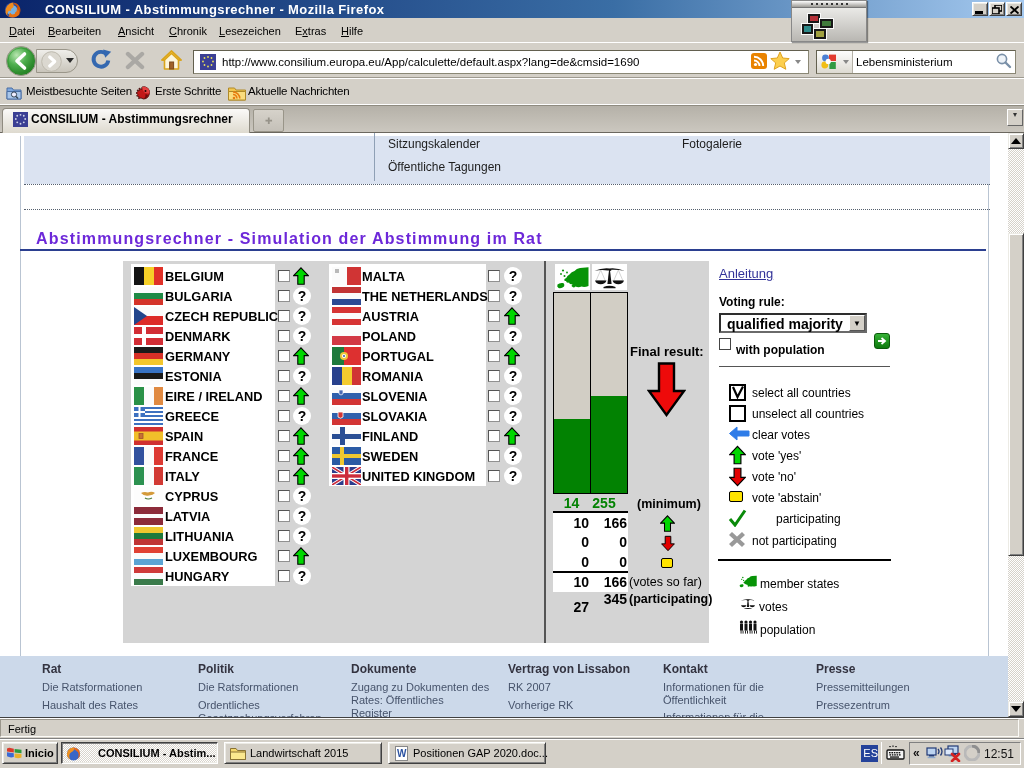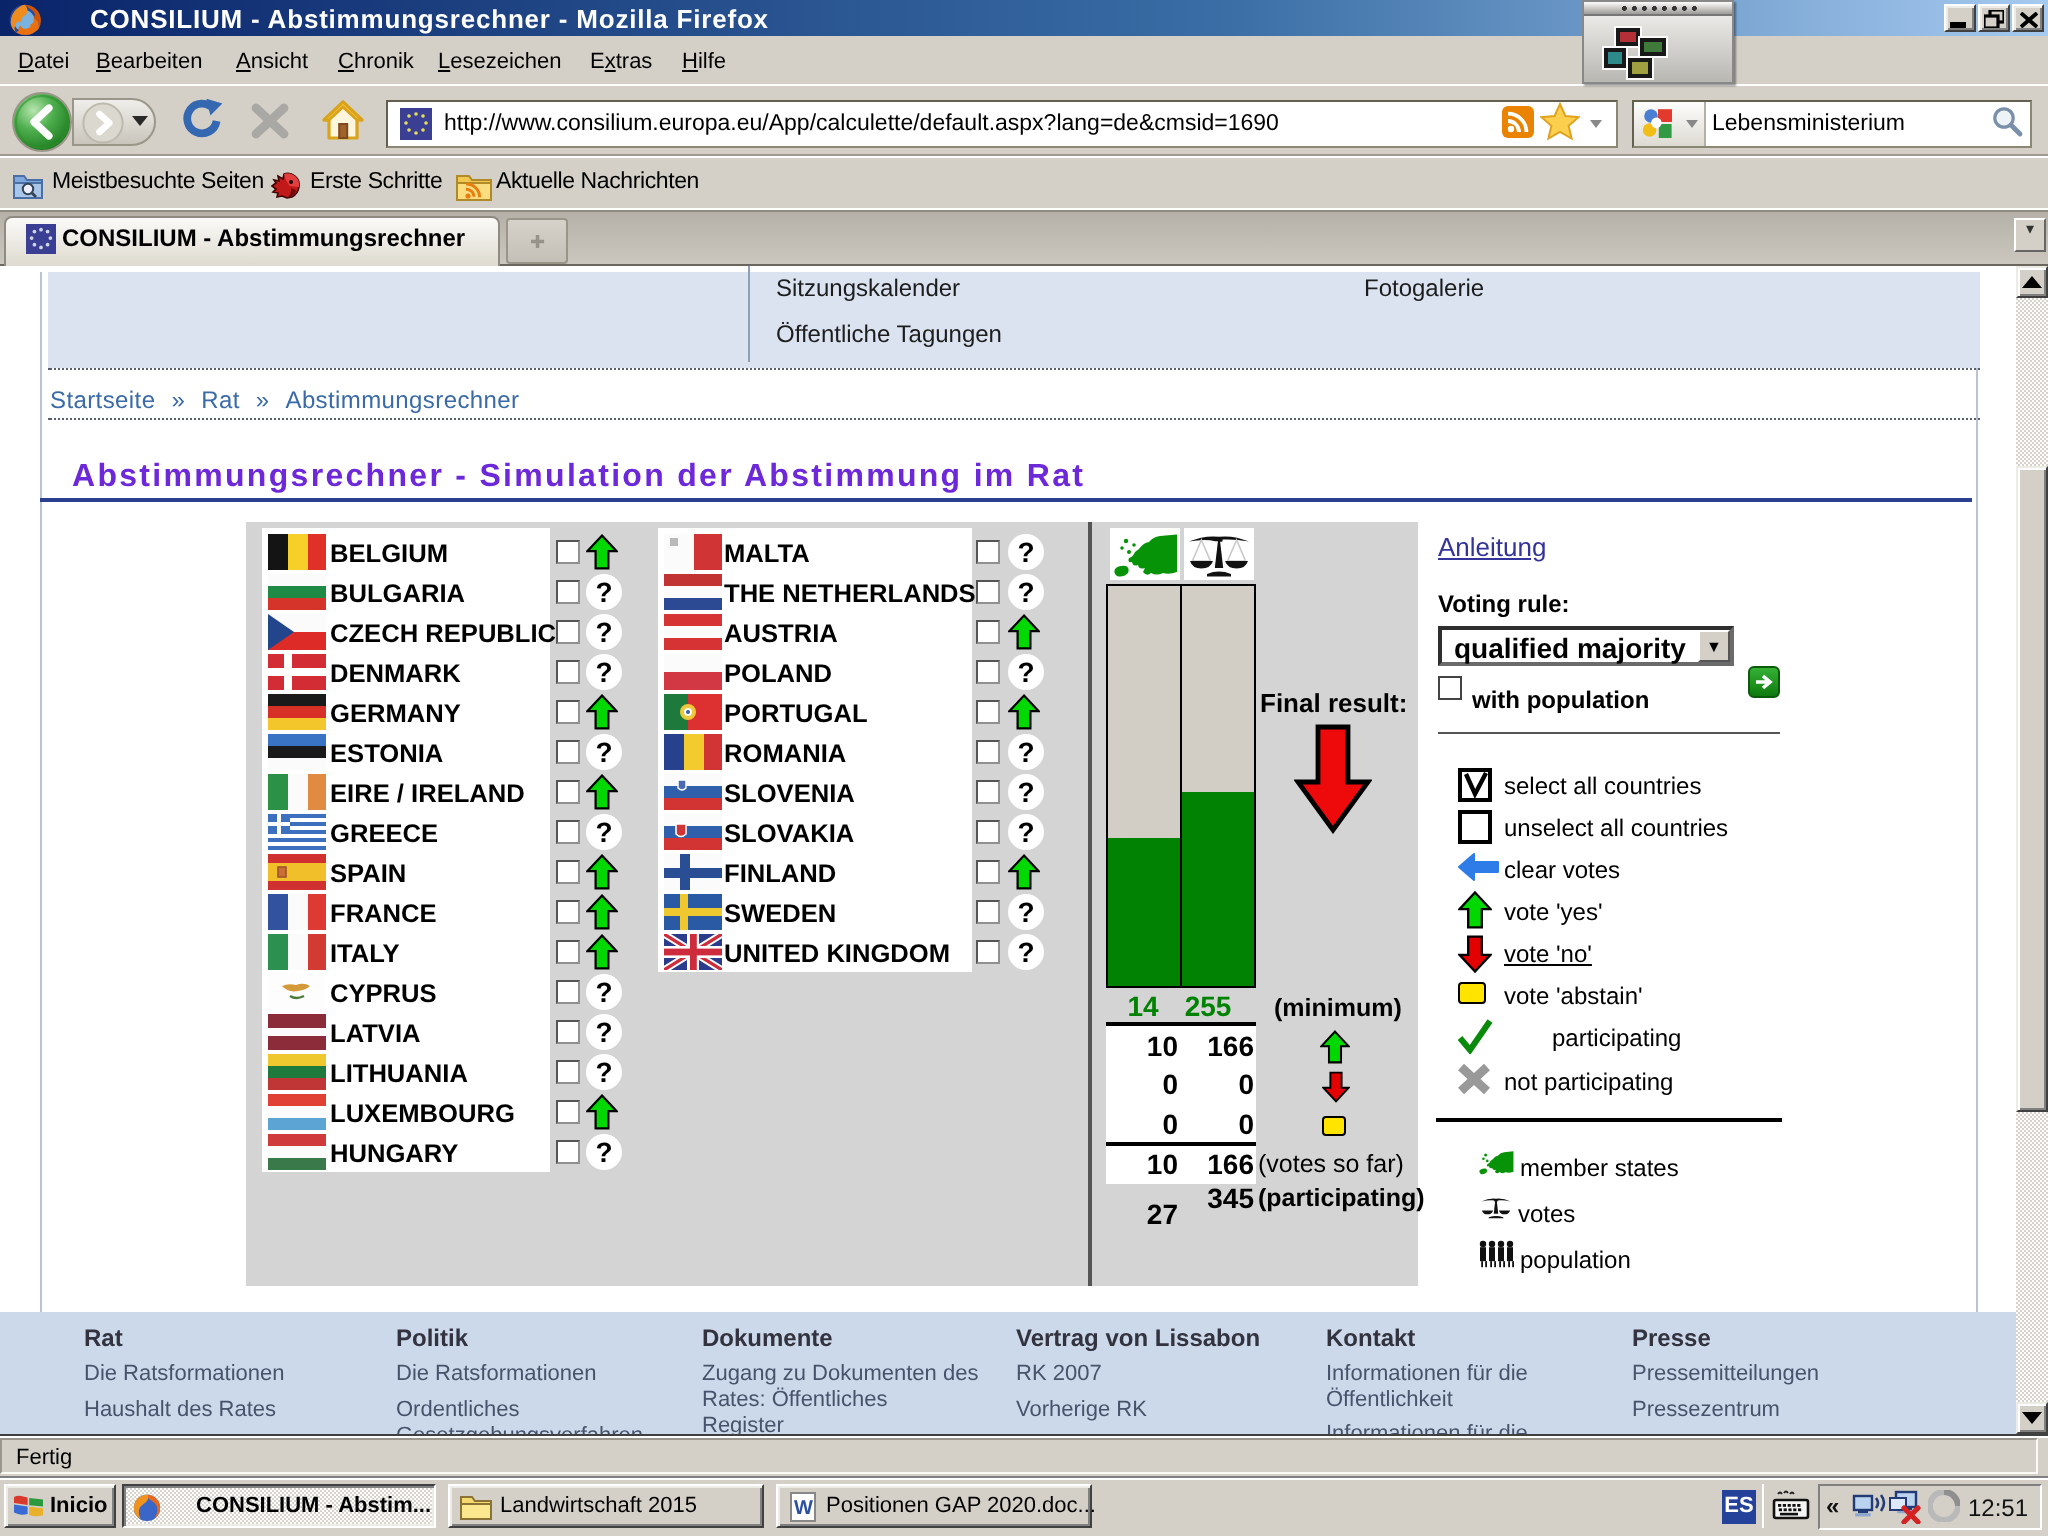--- a/index.html
+++ b/index.html
@@ -226,21 +226,20 @@
 
 <div class="abs" id="viewport">
   <div class="abs" id="leftline" style="top:3px;"></div>
   <div class="abs" style="left:988px; top:3px; width:1px; height:522px; background:#b9c4d2;"></div>
   <div class="abs" id="topbox" style="top:3px;"></div>
   <div class="abs" style="left:374px; top:0px; width:1px; height:48px; background:#8fa0b5;"></div>
   <div class="abs toplink" style="left:388px; top:4px;">Sitzungskalender</div>
   <div class="abs toplink" style="left:388px; top:27px;">Öffentliche Tagungen</div>
   <div class="abs toplink" style="left:682px; top:4px;">Fotogalerie</div>
   <div class="abs dotline" style="left:24px; top:51px; width:966px;"></div>
-  <div class="abs" id="crumb" style="top:60px; left:25px;">Startseite<span style="margin:0 8px;">»</span>Rat<span style="margin:0 8px;">»</span>Abstimmungsrechner</div>
   <div class="abs dotline" style="left:24px; top:76px; width:966px;"></div>
   <div class="abs" id="heading" style="top:97px;">Abstimmungsrechner - Simulation der Abstimmung im Rat</div>
   <div class="abs" id="headline" style="top:116px;"></div>
 
   <div class="abs" style="left:719px; top:133px; font-size:13px; color:#333399; text-decoration:underline;">Anleitung</div>
   <div class="abs" style="left:719px; top:162px; font-size:12px; font-weight:bold;">Voting rule:</div>
   <div class="abs" style="left:719px; top:180px; width:148px; height:20px; background:#fff; border:2px solid; border-color:#2e2e2e #6a6a6a #6a6a6a #2e2e2e;">
     <span style="position:absolute; left:6px; top:1px; font-size:14px; font-weight:bold;">qualified majority</span>
     <span style="position:absolute; right:0; top:0; width:16px; height:16px; background:#d4d0c8; border:1px solid; border-color:#fff #555 #555 #fff; text-align:center; font-size:8px; line-height:15px;">▼</span>
   </div>
@@ -264,21 +263,21 @@
       <path d="M1.5 7.5 L9 1 L9 5 L21 5 L21 10 L9 10 L9 14 Z" fill="#2e7ce8" stroke="#2e7ce8" stroke-linejoin="round"></path>
     </svg>
   <div class="abs legtext" style="left:752px; top:295px;">clear votes</div>
   <svg class="abs" style="left:729px; top:312px;" width="17" height="20" viewBox="0 0 16 18">
       <path d="M8 0.8 L15.3 8.6 L11.2 8.6 L11.2 17.2 L4.8 17.2 L4.8 8.6 L0.7 8.6 Z" fill="#00d800" stroke="#000" stroke-width="1.1"></path>
     </svg>
   <div class="abs legtext" style="left:752px; top:316px;">vote 'yes'</div>
   <svg class="abs" style="left:729px; top:334px;" width="17" height="20" viewBox="0 0 16 18">
       <path d="M8 17.2 L0.7 9.4 L4.8 9.4 L4.8 0.8 L11.2 0.8 L11.2 9.4 L15.3 9.4 Z" fill="#e20000" stroke="#000" stroke-width="1.1"></path>
     </svg>
-  <div class="abs legtext" style="left:752px; top:337px;text-decoration:underline;">vote 'no'</div>
+  <div class="abs legtext" style="left:752px; top:337px;">vote 'no'</div>
   <div class="abs" style="left:729px; top:358px; width:14px; height:11px; background:#ffe400; border:1.5px solid #000; border-radius:2px;"></div>
   <div class="abs legtext" style="left:752px; top:358px;">vote 'abstain'</div>
   <svg class="abs" style="left:728px; top:376px;" width="19" height="18" viewBox="0 0 19 18">
       <path d="M2 10 L7 16 L17 1.5" stroke="#0a8a0a" stroke-width="3" fill="none"></path>
     </svg>
   <div class="abs legtext" style="left:752px; top:379px;padding-left:24px;">participating</div>
   <svg class="abs" style="left:728px; top:398px;" width="18" height="17" viewBox="0 0 18 17">
       <path d="M2.5 2.5 L15.5 14.5 M15.5 2.5 L2.5 14.5" stroke="#999" stroke-width="4.4"></path>
     </svg>
   <div class="abs legtext" style="left:752px; top:401px;">not participating</div>
@@ -696,21 +695,21 @@
   <span style="position:absolute; left:25px; top:4px; white-space:nowrap;">Landwirtschaft 2015</span>
 </div>
 <div class="abs taskbtn" style="left:388px; top:742px; width:158px;">
   <svg style="position:absolute; left:6px; top:3px;" width="13" height="15" viewBox="0 0 13 15">
     <rect x="0.5" y="0.5" width="12" height="14" fill="#fff" stroke="#888"></rect>
     <text x="2" y="11" font-size="10" font-weight="bold" fill="#2a51a0" font-family="Liberation Sans">W</text>
   </svg>
   <span style="position:absolute; left:24px; top:4px; white-space:nowrap;">Positionen GAP 2020.doc...</span>
 </div>
 
-<div class="abs" style="left:861px; top:745px; width:17px; height:17px; background:#24429a; color:#fff; font-size:11px; font-weight:bold; text-align:center; line-height:17px;">ES</div>
+<div class="abs" style="left:861px; top:745px; width:17px; height:17px; background:#24429a; color:#fff; font-size:11px; font-weight:normal; text-align:right; line-height:17px;">ES</div>
 <div class="abs" style="left:881px; top:742px; width:1px; height:22px; background:#808080; border-right:1px solid #fff;"></div>
 <svg class="abs" style="left:886px; top:745px;" width="20" height="16" viewBox="0 0 20 16">
   <path d="M3,2 q1,-1.5 2,0 M6,1.5 q1,-1.5 2,0 M9,2 q1,-1.5 2,0" stroke="#222" fill="none" stroke-width="0.9"></path>
   <rect x="1" y="5" width="17" height="9" rx="1" fill="#f4f4f4" stroke="#111" stroke-width="1.3"></rect>
   <g fill="#111">
       <rect x="3" y="7" width="1.6" height="1.4"></rect>
       <rect x="5.4" y="7" width="1.6" height="1.4"></rect>
       <rect x="7.8" y="7" width="1.6" height="1.4"></rect>
       <rect x="10.2" y="7" width="1.6" height="1.4"></rect>
       <rect x="12.6" y="7" width="1.6" height="1.4"></rect>

